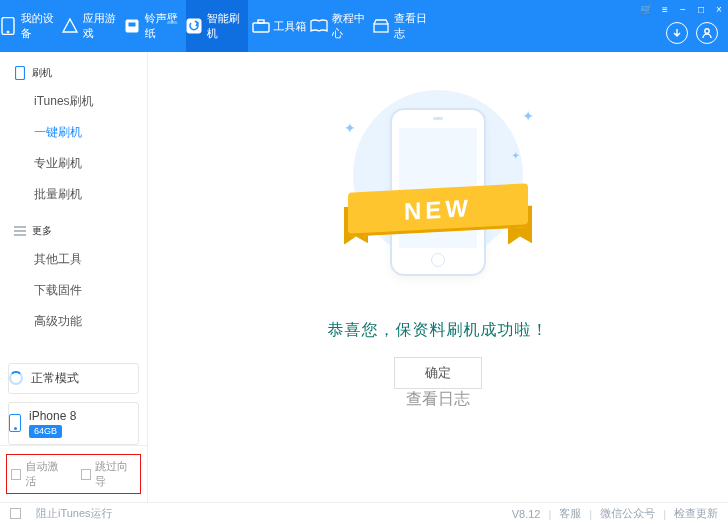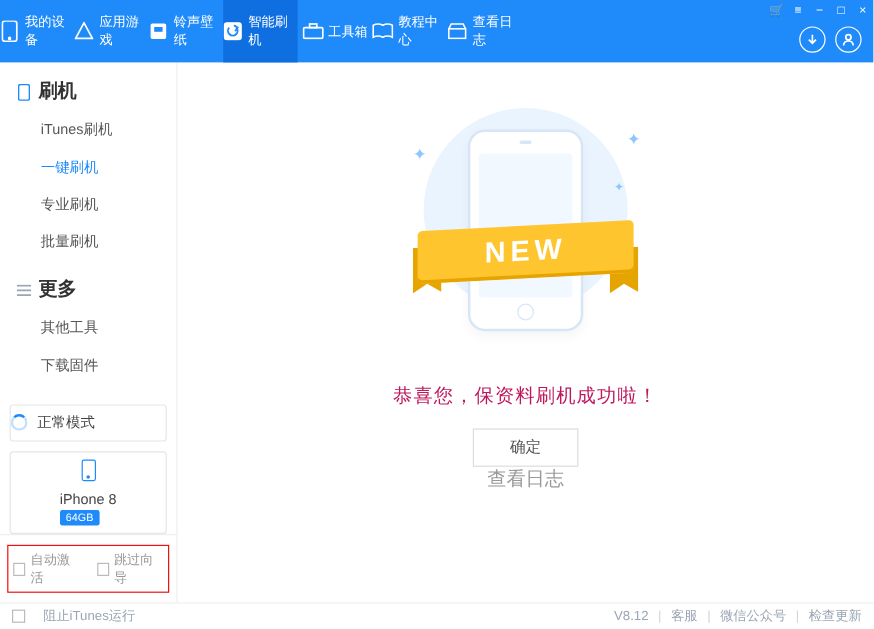--- a/index.html
+++ b/index.html
@@ -23,28 +23,28 @@
   .win-ctrls { position: absolute; top: 0; right: 0; display: flex; height: 18px; }
   .win-ctrls .wc { width: 18px; height: 18px; display: flex; align-items: center; justify-content: center; font-size: 10px; color: #fff; cursor: pointer; }
   .right-circles { position: absolute; right: 10px; top: 22px; display: flex; gap: 8px; }
   .circle-btn { width: 22px; height: 22px; border: 1.5px solid #fff; border-radius: 50%; display: flex; align-items: center; justify-content: center; cursor: pointer; }
   .circle-btn svg { stroke: #fff; fill: none; }
 
   
   .body { display: flex; height: calc(100% - 52px - 22px); }
   .sidebar { width: 148px; border-right: 1px solid #eee; display: flex; flex-direction: column; }
   .side-scroll { flex: 1; overflow: hidden; padding-top: 8px; }
-  .side-group-title { display: flex; align-items: center; gap: 6px; padding: 6px 14px; font-size: 16px; color: #333; font-weight: bold; }
+  .side-group-title { display: flex; align-items: center; gap: 6px; padding: 6px 14px; font-size: 10px; color: #333; }
   .side-group-title .gicon { width: 12px; height: 14px; color: #1f8afa; display: flex; align-items: center; justify-content: center; }
   .side-item { padding: 7px 10px 7px 34px; font-size: 12px; color: #555; cursor: pointer; }
   .side-item.active { color: #1f8afa; }
 
   .mode-box, .device-box { margin: 8px 8px 0 8px; border: 1px solid #e6e6e6; border-radius: 3px; padding: 6px 0; display: flex; align-items: center; gap: 8px; font-size: 12px; color: #444; }
   .mode-box .spin { width: 14px; height: 14px; border: 2px solid #bfe0ff; border-top-color: #1f8afa; border-radius: 50%; }
-  .device-box { flex-direction: column; align-items: center; }
+  .device-box { flex-direction: row; align-items: center; }
   .device-box .ph { width: 12px; height: 18px; border: 1.5px solid #1f8afa; border-radius: 2px; position: relative; }
   .device-box .ph::after { content:""; position:absolute; bottom:1px; left:50%; width:3px; height:3px; margin-left:-1.5px; background:#1f8afa; border-radius:50%; }
   .device-box .info { display: flex; flex-direction: column; line-height: 1.2; }
   .device-box .badge { margin-top: 2px; display:inline-block; background:#1f8afa; color:#fff; font-size:9px; padding:1px 5px; border-radius:2px; width: fit-content; }
 
   .sidebar-bottom { border-top: 1px solid #eee; padding: 8px 6px; margin-top: auto; }
   .red-outline { border: 1.5px solid #e11; padding: 4px 4px; display: flex; gap: 14px; }
   .chk { display: flex; align-items: center; gap: 4px; font-size: 11px; color: #999; cursor: pointer; }
   .chk .box { width: 11px; height: 11px; border: 1px solid #bbb; background:#fff; }
 
@@ -56,21 +56,21 @@
   .phone { position:absolute; left:50%; top:18px; transform:translateX(-50%); width:96px; height:168px; background:#fff; border:2px solid #d7e6f6; border-radius:14px; box-shadow:0 4px 10px rgba(0,0,0,.04); }
   .phone::before { content:""; position:absolute; top:7px; left:50%; transform:translateX(-50%); width:10px; height:3px; background:#d7e6f6; border-radius:2px; }
   .phone::after { content:""; position:absolute; bottom:7px; left:50%; transform:translateX(-50%); width:12px; height:12px; border:1.5px solid #d7e6f6; border-radius:50%; }
   .phone .screen { position:absolute; top:18px; bottom:26px; left:7px; right:7px; background:#f2f8ff; border-radius:3px; }
   .ribbon { position:absolute; left:50%; top:98px; transform:translateX(-50%); }
   .ribbon .band { width:180px; height:44px; background:#ffc52f; border-radius:4px; transform:skewY(-3deg); display:flex; align-items:center; justify-content:center; color:#fff; font-weight:800; font-size:24px; letter-spacing:4px; box-shadow: inset 0 -3px 0 #e6a400; }
   .ribbon .tail { position:absolute; width:24px; height:38px; background:#e6a400; bottom:-12px; }
   .ribbon .tail.left { left:-4px; transform:skewY(-3deg); clip-path: polygon(0 0,100% 0,100% 100%,50% 80%,0 100%); }
   .ribbon .tail.right { right:-4px; transform:skewY(-3deg); clip-path: polygon(0 0,100% 0,100% 100%,50% 80%,0 100%); }
 
-  .success-text { margin-top: 40px; font-size: 16px; color: #be185d; letter-spacing: 1px; }
+  .success-text { margin-top: 40px; font-size: 16px; color: #0f766e; letter-spacing: 1px; }
   .ok-btn { margin-top: 16px; border:1px solid #ddd; background:#fff; font-size:13px; color:#555; padding:6px 30px; cursor:pointer; }
   .log-link { font-size:16px; color:#999; cursor:pointer; }
 
   
   .footer { height: 22px; border-top:1px solid #eee; display:flex; align-items:center; font-size:11px; color:#9aa6b3; padding:0 10px; gap:8px; }
   .footer .left { display:flex; align-items:center; gap:15px; cursor:pointer; }
   .footer .left .box { width:11px; height:11px; border:1px solid #bbb; }
   .footer .spacer { flex:1; }
   .footer .sep { color:#d0d5da; }
   .footer .lnk { cursor:pointer; }

